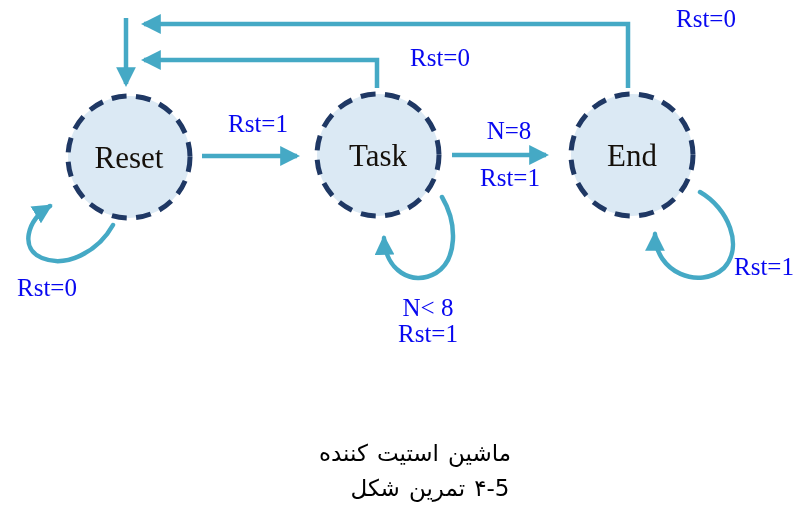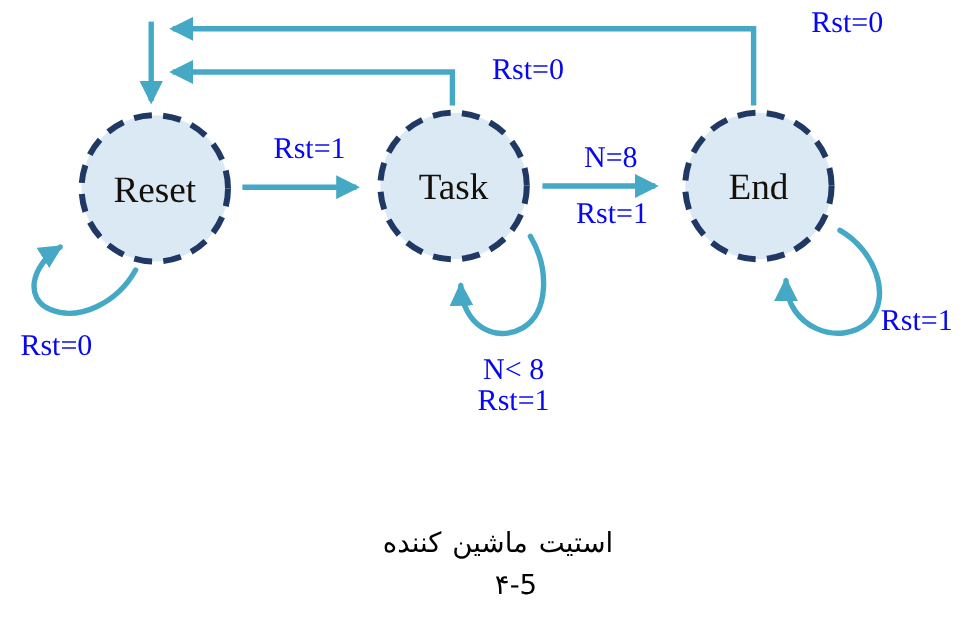--- a/index.html
+++ b/index.html
@@ -61,20 +61,22 @@
     <text class="cond-label" x="510" y="186">Rst=1</text>
     <text class="cond-label" x="47" y="296">Rst=0</text>
     <text class="cond-label" x="428" y="316">N&lt; 8</text>
     <text class="cond-label" x="428" y="342">Rst=1</text>
     <text class="cond-label" x="764" y="275">Rst=1</text>
   </svg>
 
   <div class="caption">
     <div class="cap-row cap1">
       <span class="cap-word">کننده</span>
+      <span class="cap-word">استیت</span>
       <span class="cap-word">ماشین</span>
-      <span class="cap-word">استیت</span>
     </div>
     <div class="cap-row cap2">
+      <span class="cap-word">شکل</span>
+      <span class="cap-word">تمرین</span>
       <span class="cap-num">۴-5</span>
     </div>
   </div>
 </div>
 
 </body></html>

